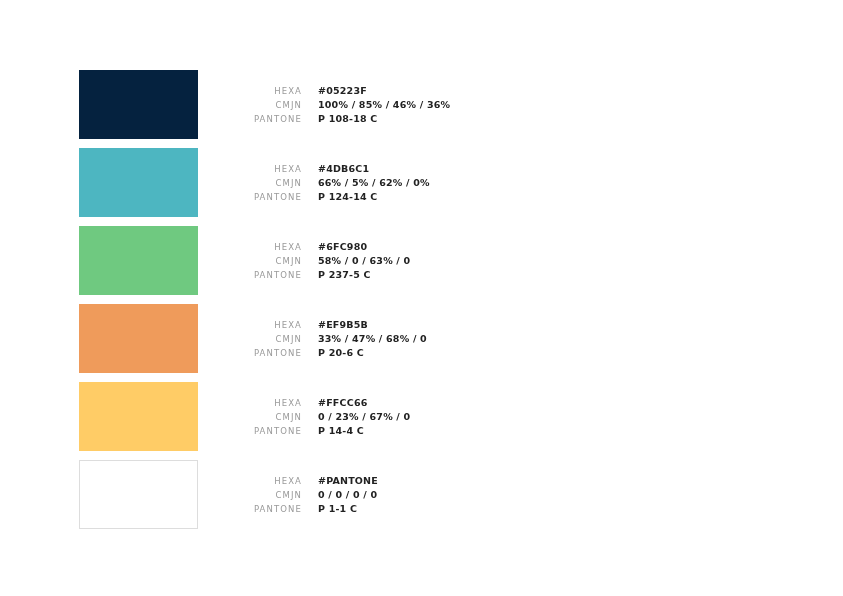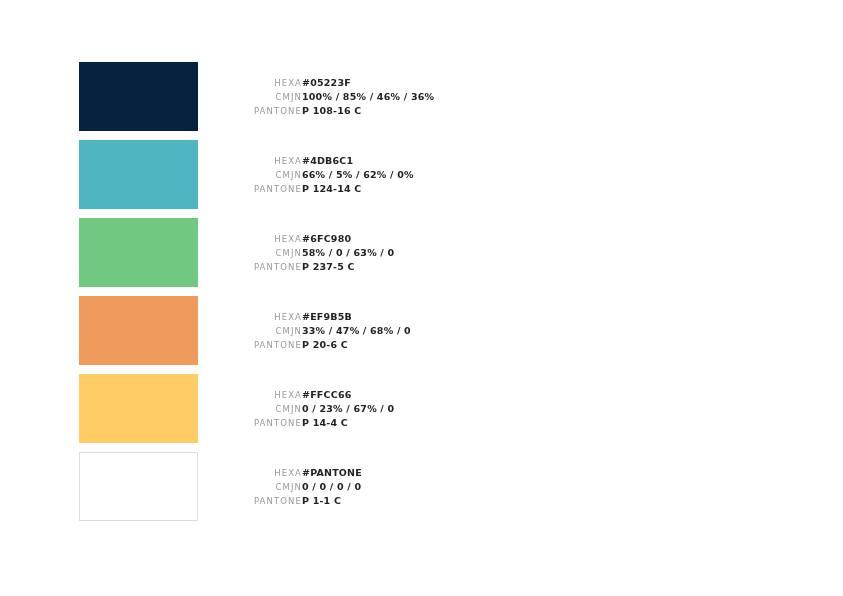--- a/index.html
+++ b/index.html
@@ -20,21 +20,21 @@
     position: relative;
     width: 843px;
     height: 596px;
     background: #ffffff;
   }
 
   
   .palette {
     position: absolute;
     left: 79px;
-    top: 62px;
+    top: 70px;
     width: 620px;
   }
 
   .swatch-row {
     display: flex;
     align-items: center;
     height: 69px;
     margin-bottom: 9px;
   }
   .swatch-row:last-child {
@@ -69,20 +69,21 @@
     width: 62px;
     flex: 0 0 62px;
     text-align: right;
     font-size: 8.5px;
     letter-spacing: 1.1px;
     color: #9a9a9a;
     text-transform: uppercase;
   }
 
   .spec-value {
+    margin-left: 16px;
     font-size: 9.5px;
     font-weight: bold;
     color: #222222;
     letter-spacing: 0.2px;
     white-space: nowrap;
   }
 </style>
 </head>
 <body style="background: rgb(255, 255, 255);">
 
@@ -96,21 +97,21 @@
         <div class="spec-line">
           <span class="spec-label">HEXA</span>
           <span class="spec-value">#05223F</span>
         </div>
         <div class="spec-line">
           <span class="spec-label">CMJN</span>
           <span class="spec-value">100% / 85% / 46% / 36%</span>
         </div>
         <div class="spec-line">
           <span class="spec-label">PANTONE</span>
-          <span class="spec-value">P 108-16 C</span>
+          <span class="spec-value">P 108-18 C</span>
         </div>
       </div>
     </div>
 
     <div class="swatch-row">
       <div class="swatch" style="background:#4DB6C1;"></div>
       <div class="specs">
         <div class="spec-line">
           <span class="spec-label">HEXA</span>
           <span class="spec-value">#4DB6C1</span>

